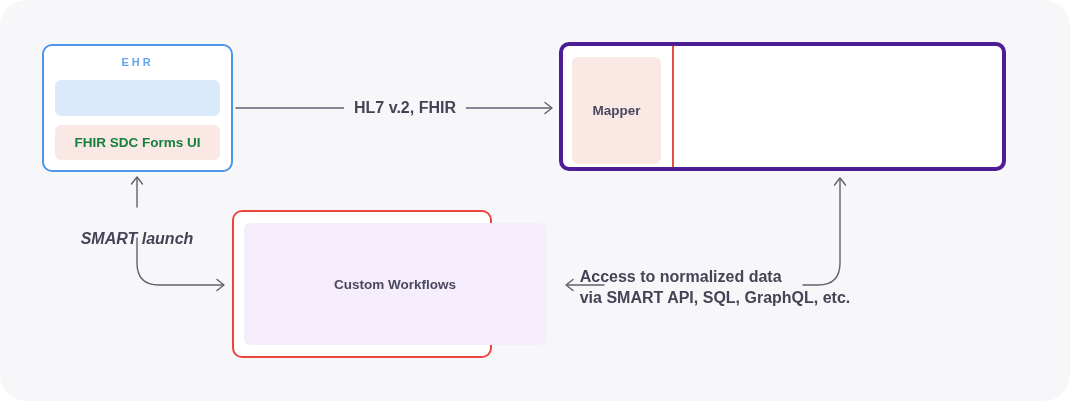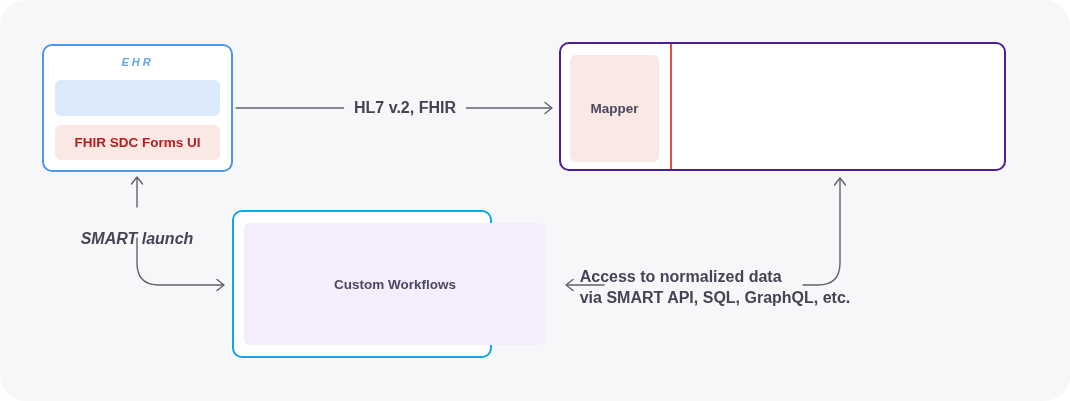--- a/index.html
+++ b/index.html
@@ -42,47 +42,46 @@
     width: 191px; height: 128px;
     border: 2px solid #4E96E9;
   }
   .ehr-title {
     margin-top: 10px;
     text-align: center;
     font-size: 11px;
     font-weight: 700;
     letter-spacing: 3px;
     color: #64A5EC;
-    font-style: italic;
   }
   .ehr-slot {
     position: absolute;
     left: 11px; top: 34px;
     width: 165px; height: 36px;
     background: #DBEAFB;
     border-radius: 6px;
   }
   .ehr-forms {
     position: absolute;
     left: 11px; top: 79px;
     width: 165px; height: 35px;
     background: #FAE8E4;
     border-radius: 6px;
     display: flex;
     align-items: center;
     justify-content: center;
     font-size: 13.5px;
     font-weight: 600;
-    color: #b91c1c;
+    color: #15803d;
   }
   
   .red-box {
     left: 559px; top: 42px;
     width: 447px; height: 129px;
-    border: 2px solid #4c1d95;
+    border: 4px solid #4c1d95;
   }
   .red-divider {
     position: absolute;
     left: 109px; top: 0; bottom: 0;
     width: 2px;
     background: #E3503B;
   }
   .mapper-node, .fhir-server-node {
     position: absolute;
     top: 11px;
@@ -95,21 +94,21 @@
     font-size: 13.5px;
     font-weight: 600;
     color: #4A4960;
   }
   .mapper-node { left: 9px; width: 89px; }
   .fhir-server-node { left: 120px; width: 314px; }
   
   .purple-box {
     left: 232px; top: 210px;
     width: 260px; height: 148px;
-    border: 2px solid #0ea5e9;
+    border: 2px solid #ef4444;
   }
   .workflows-inner {
     position: absolute;
     left: 10px; top: 11px;
     width: 302px; height: 122px;
     background: #F5EDFB;
     border-radius: 6px;
     display: flex;
     align-items: center;
     justify-content: center;

